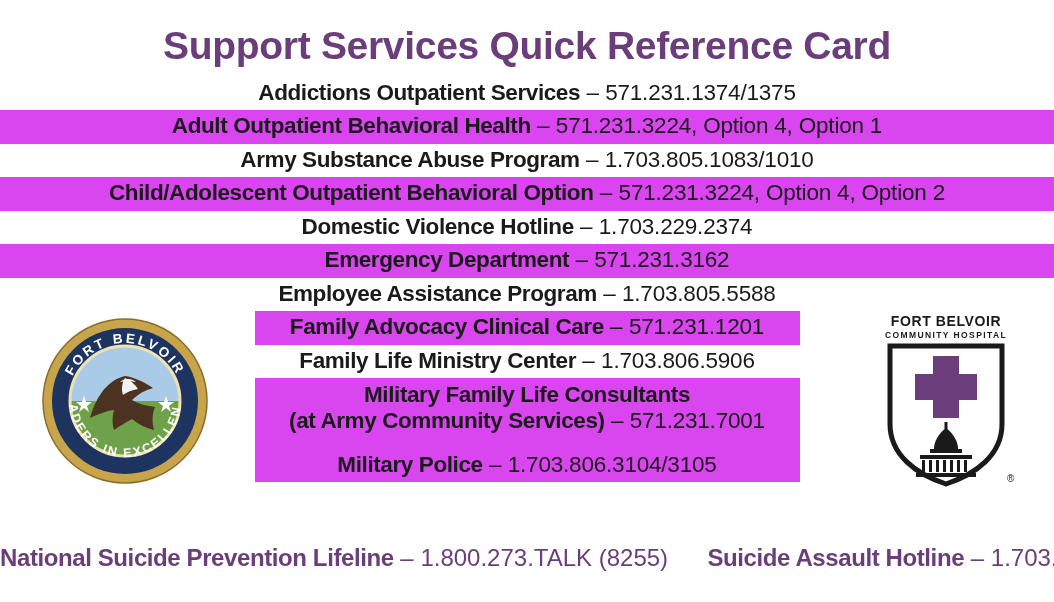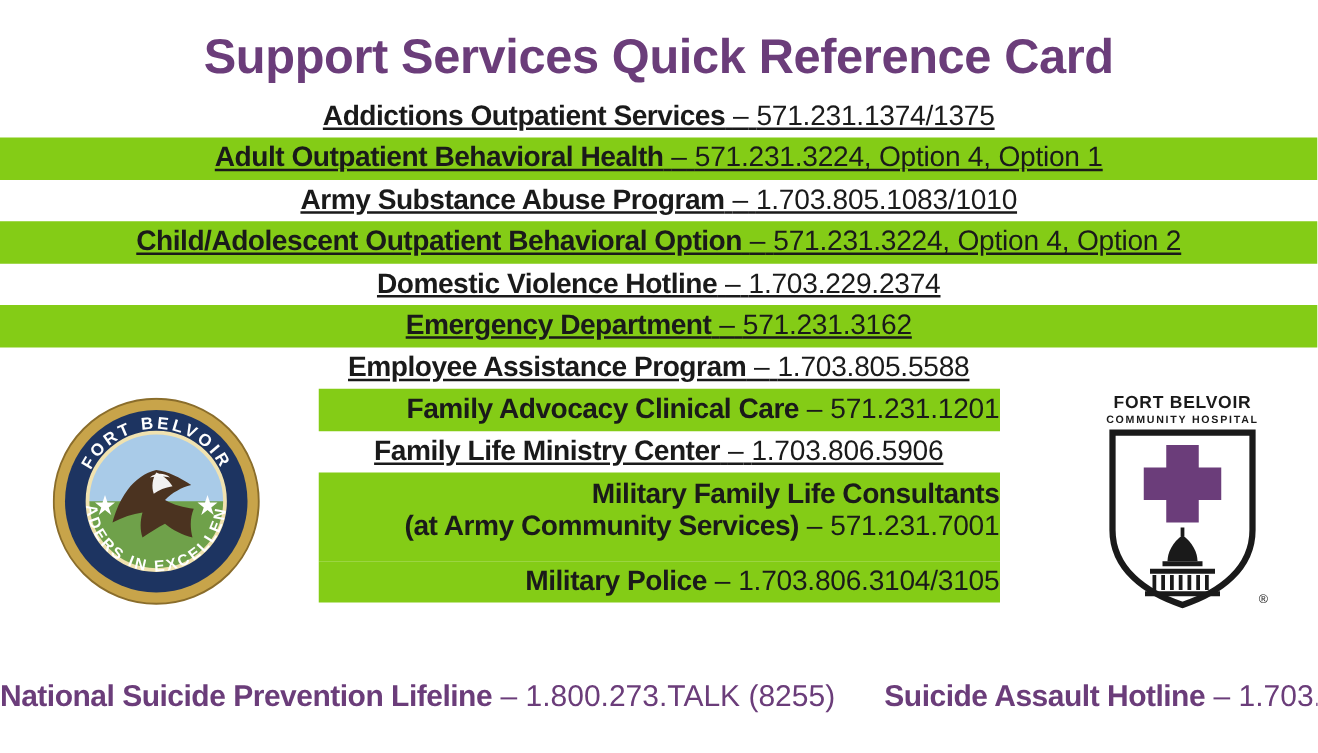--- a/index.html
+++ b/index.html
@@ -36,40 +36,40 @@
   }
   .row {
     text-align: center;
     font-size: 22.5px;
     line-height: 1.0;
     padding: 5px 0 6px 0;
     color: #1a1a1a;
     white-space: nowrap;
   }
   .row.shaded {
-    background: #84cc16;
+    background: #d946ef;
   }
   .row .svc {
     font-weight: bold;
     letter-spacing: -0.4px;
   }
   .row .num {
     font-weight: normal;
     letter-spacing: -0.2px;
   }
   .row .dash {
     font-weight: normal;
   }
   
   .band {
     display: block;
     margin: 0 auto;
   }
-  .w-full { width: 100%; text-decoration: underline; }
-  .w-545 { width: 545px; text-align: right; }
+  .w-full { width: 100%; }
+  .w-545 { width: 545px; }
   .two-line {
     padding-top: 4px;
     padding-bottom: 16px;
   }
   .two-line .l1, .two-line .l2 {
     display: block;
     line-height: 1.12;
   }
   .footer {
     position: absolute;

